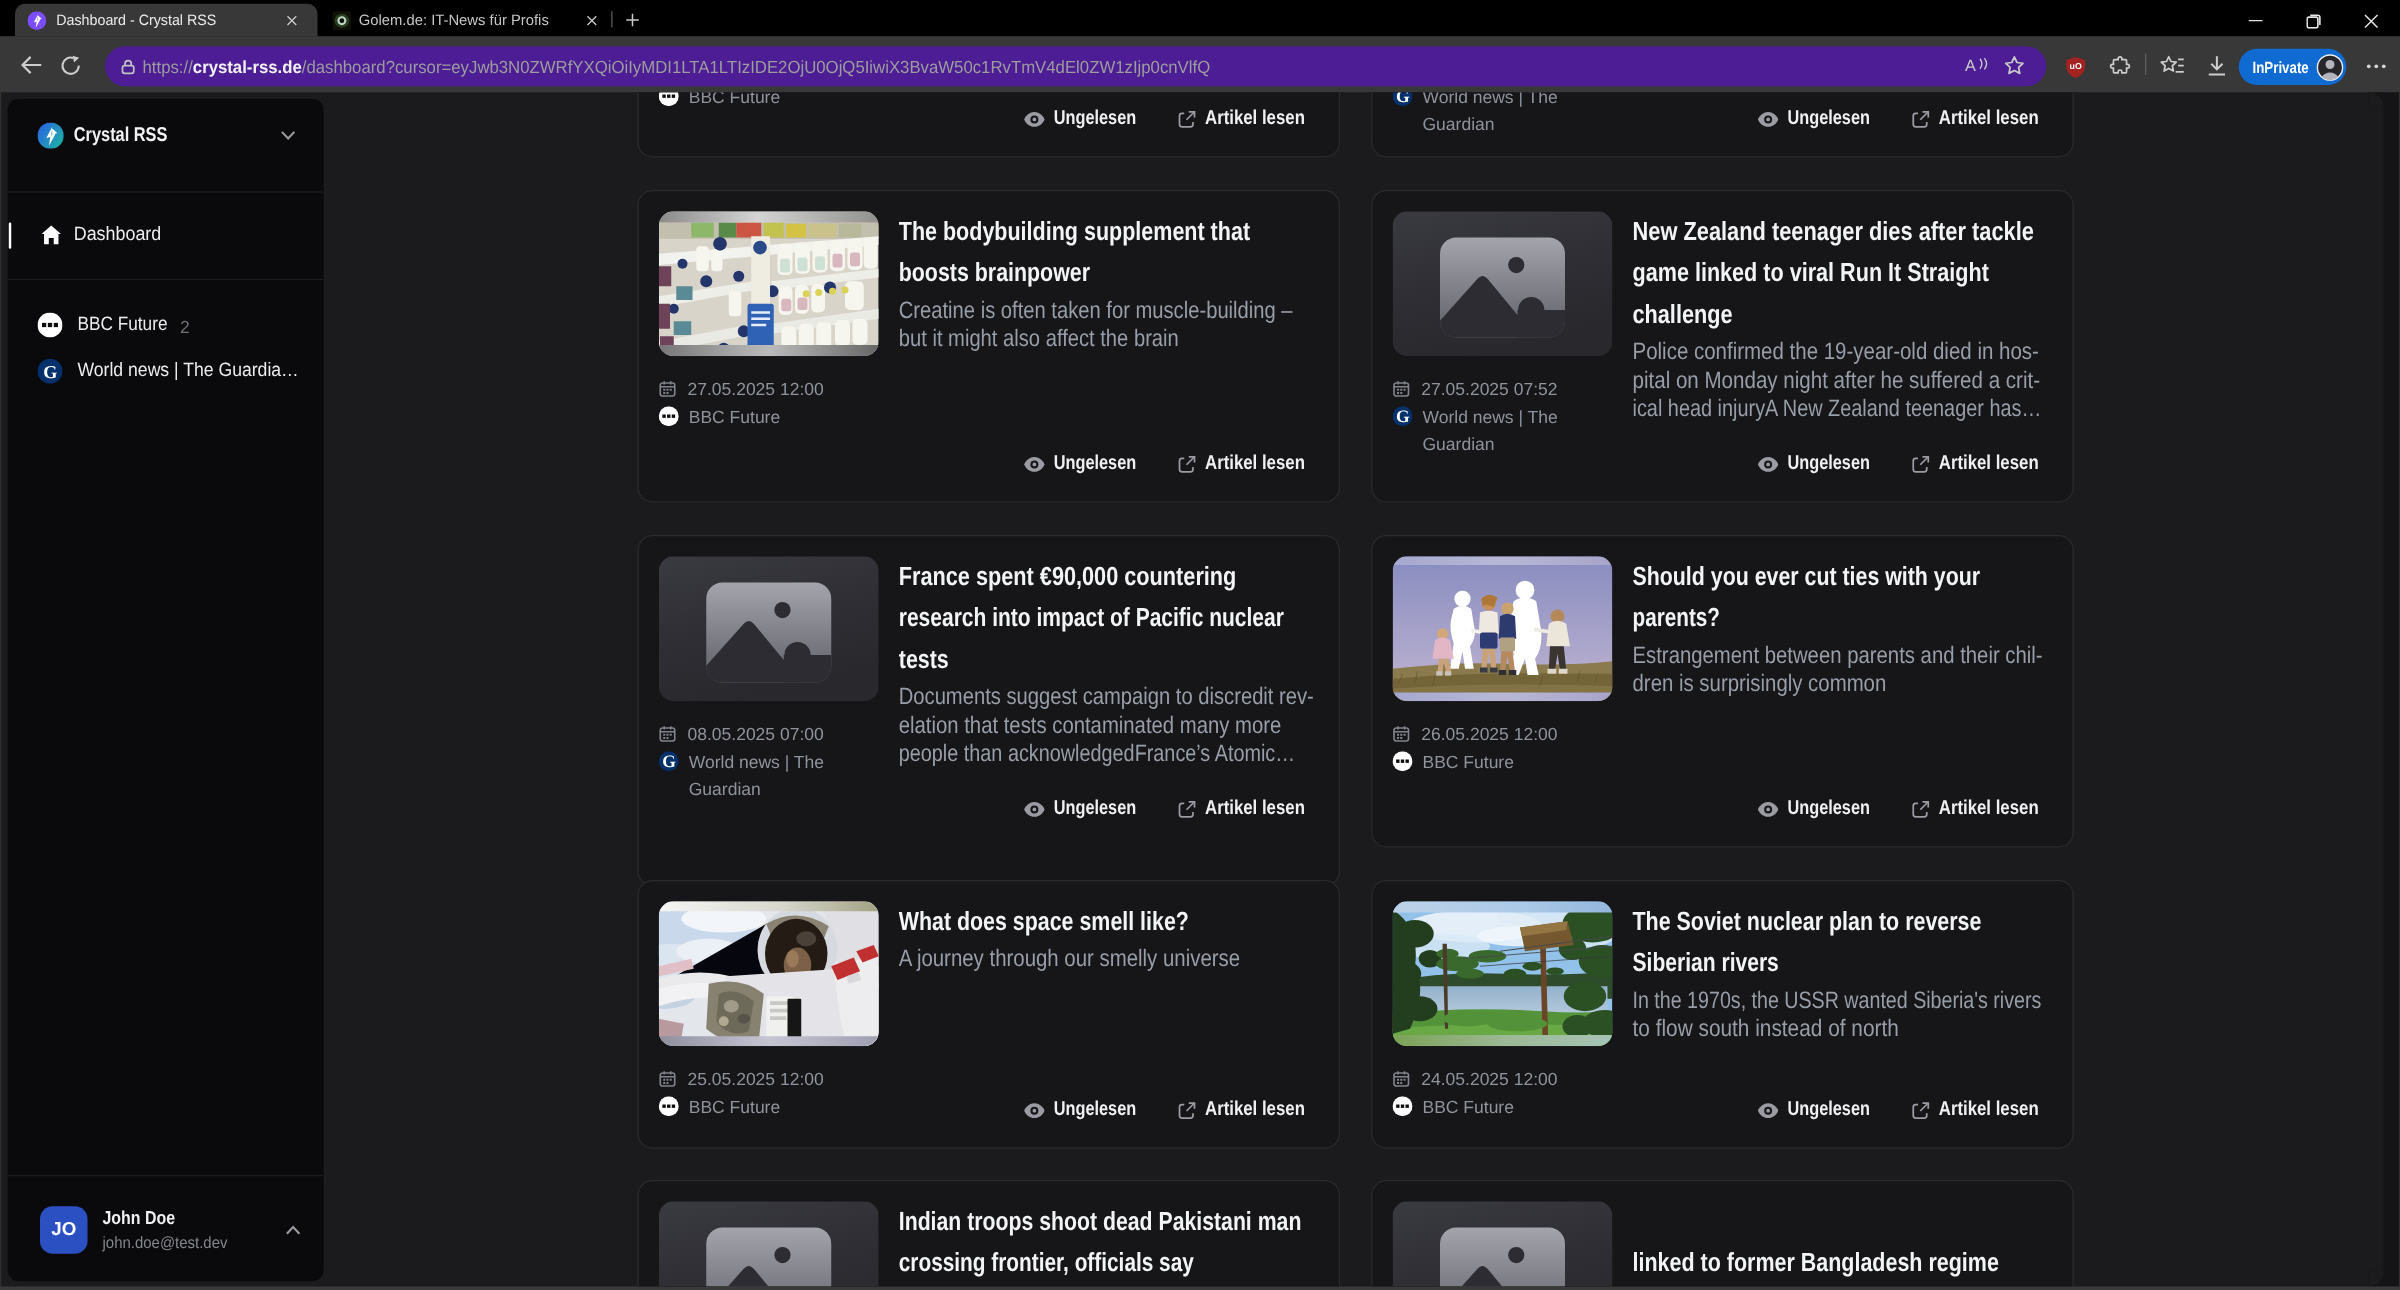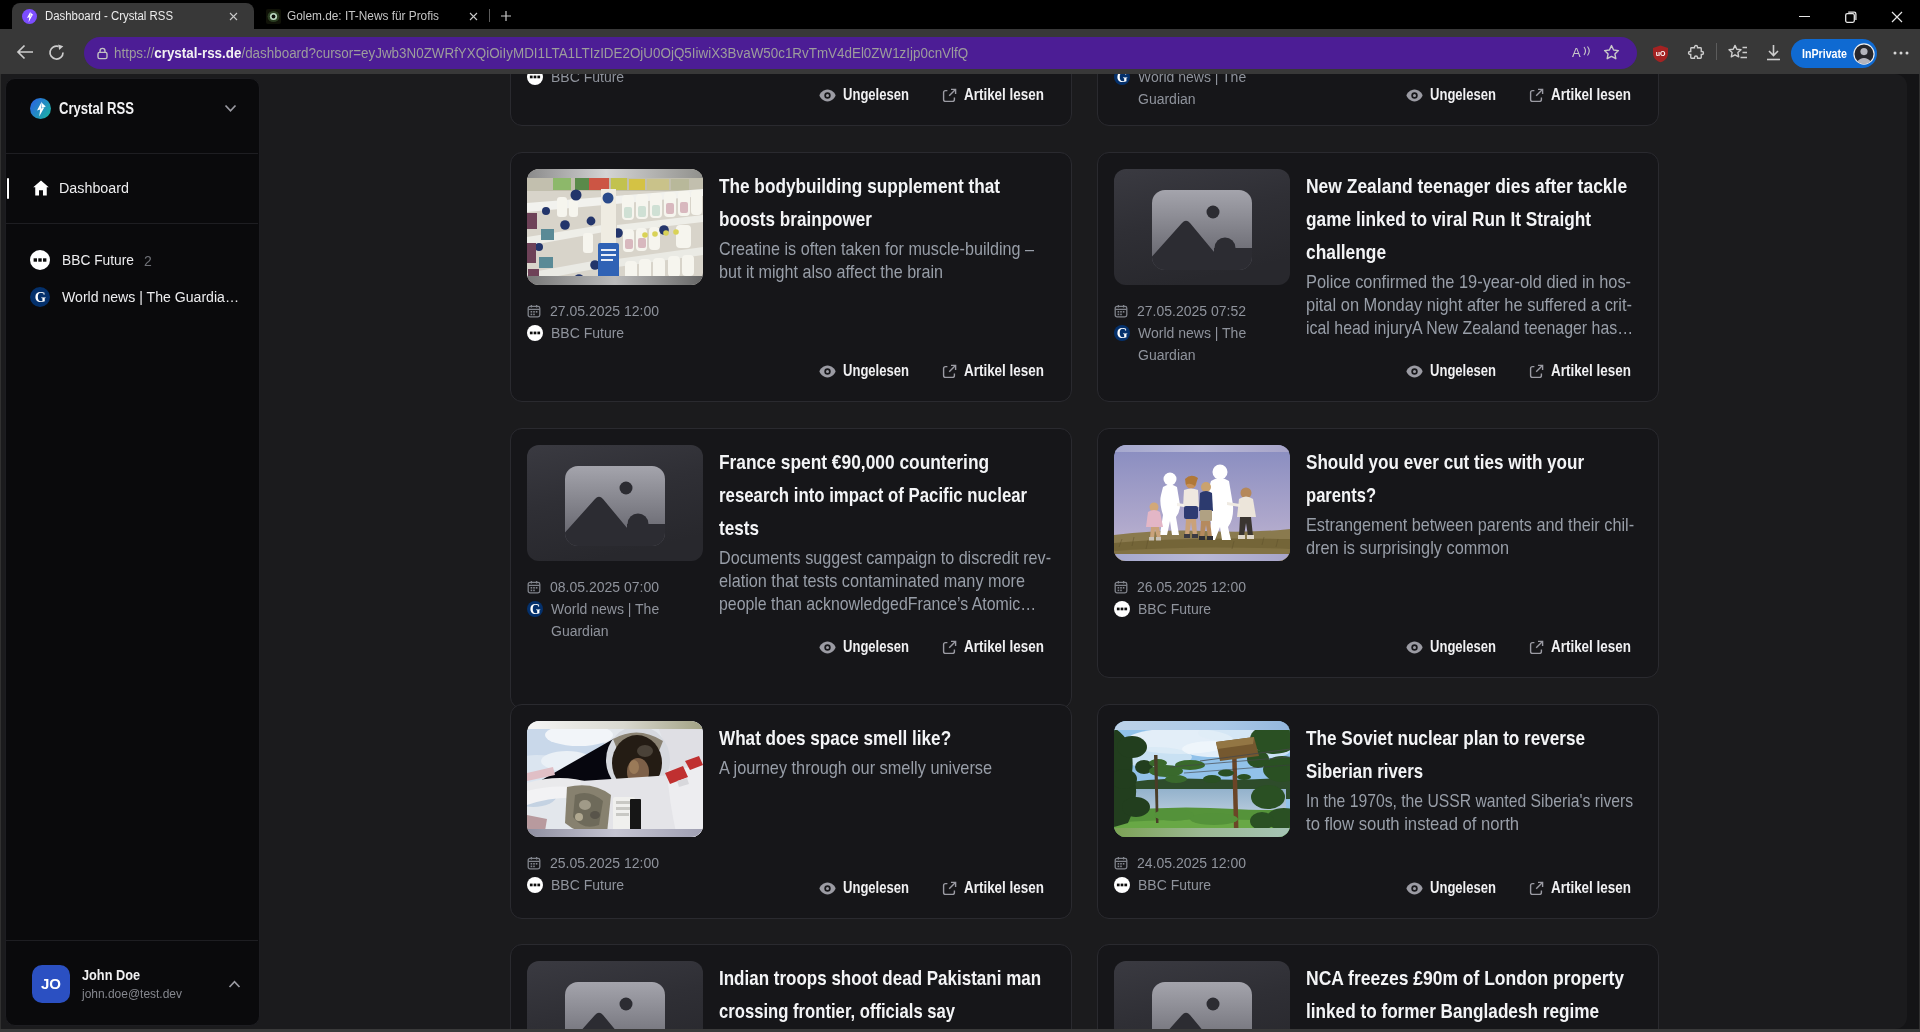--- a/index.html
+++ b/index.html
@@ -953,15 +953,14 @@
 <rect width="176" height="116" fill="url(#pbd)"></rect>
 <rect x="38" y="21" width="100" height="80" rx="13" fill="url(#pid)"></rect>
 <g clip-path="url(#pcd)" fill="#2c2c32">
 <circle cx="99" cy="43" r="6.5"></circle>
 <path d="M26 101 L68 54 Q72 49.5 76 54 L115 101 Z"></path>
 <circle cx="111" cy="79" r="10.5"></circle>
 <rect x="100" y="79" width="40" height="23"></rect>
 </g>
         </svg>
       </div>
-      <div class="tl" style="top:16.0px;"><span style="display:inline-block;width:318px;overflow:visible;white-space:nowrap;"><span style="display:inline-block;white-space:pre;transform:scaleX(0.8327);transform-origin:0 50%;">NCA freezes £90m of London property</span></span></div>
       <div class="tl" style="top:49.0px;"><span style="display:inline-block;width:293px;overflow:visible;white-space:nowrap;"><span style="display:inline-block;white-space:pre;transform:scaleX(0.8181);transform-origin:0 50%;">linked to former Bangladesh regime</span></span></div>
     </div>
 </div>
 </body></html>

